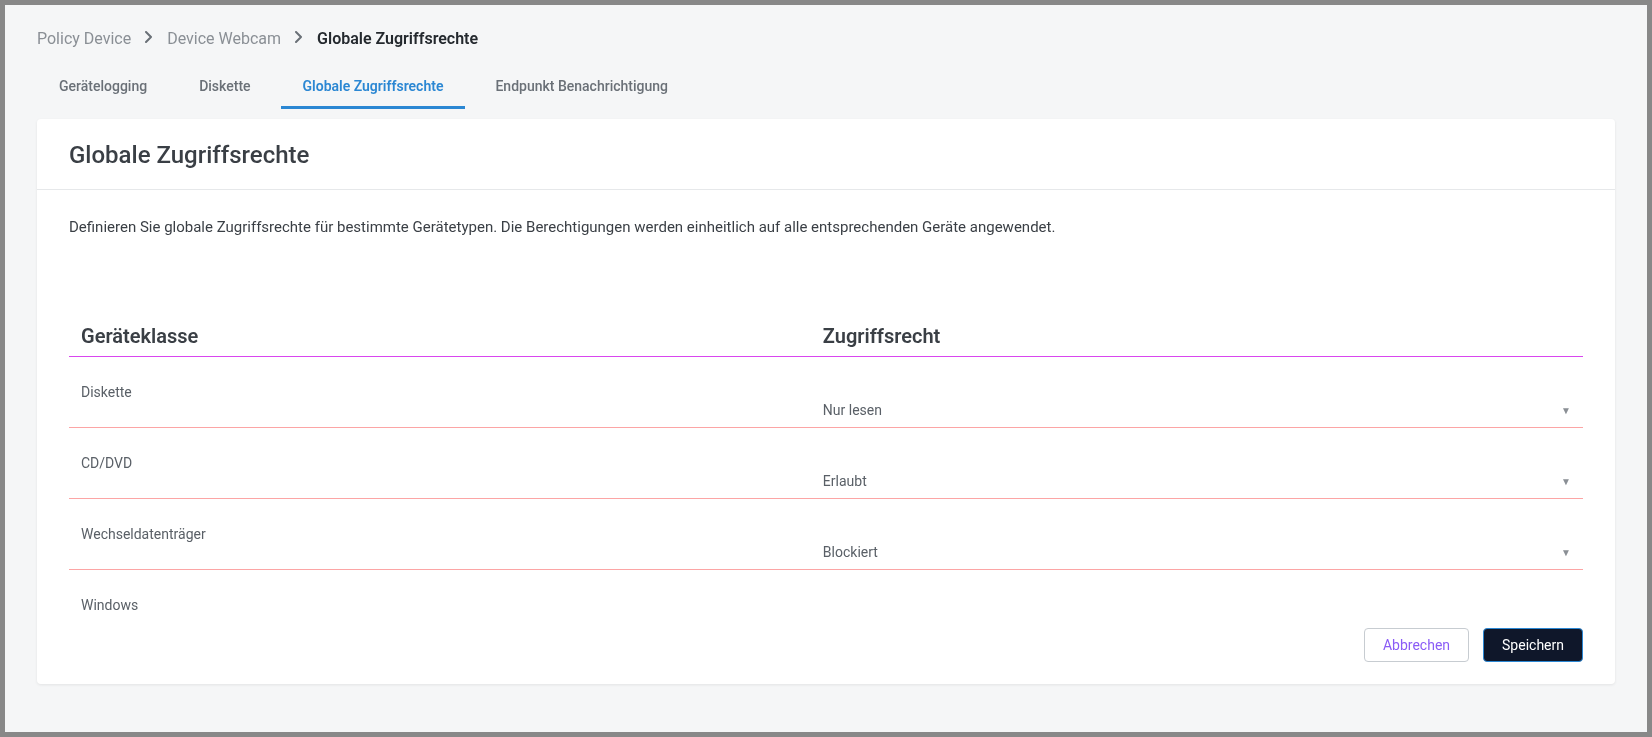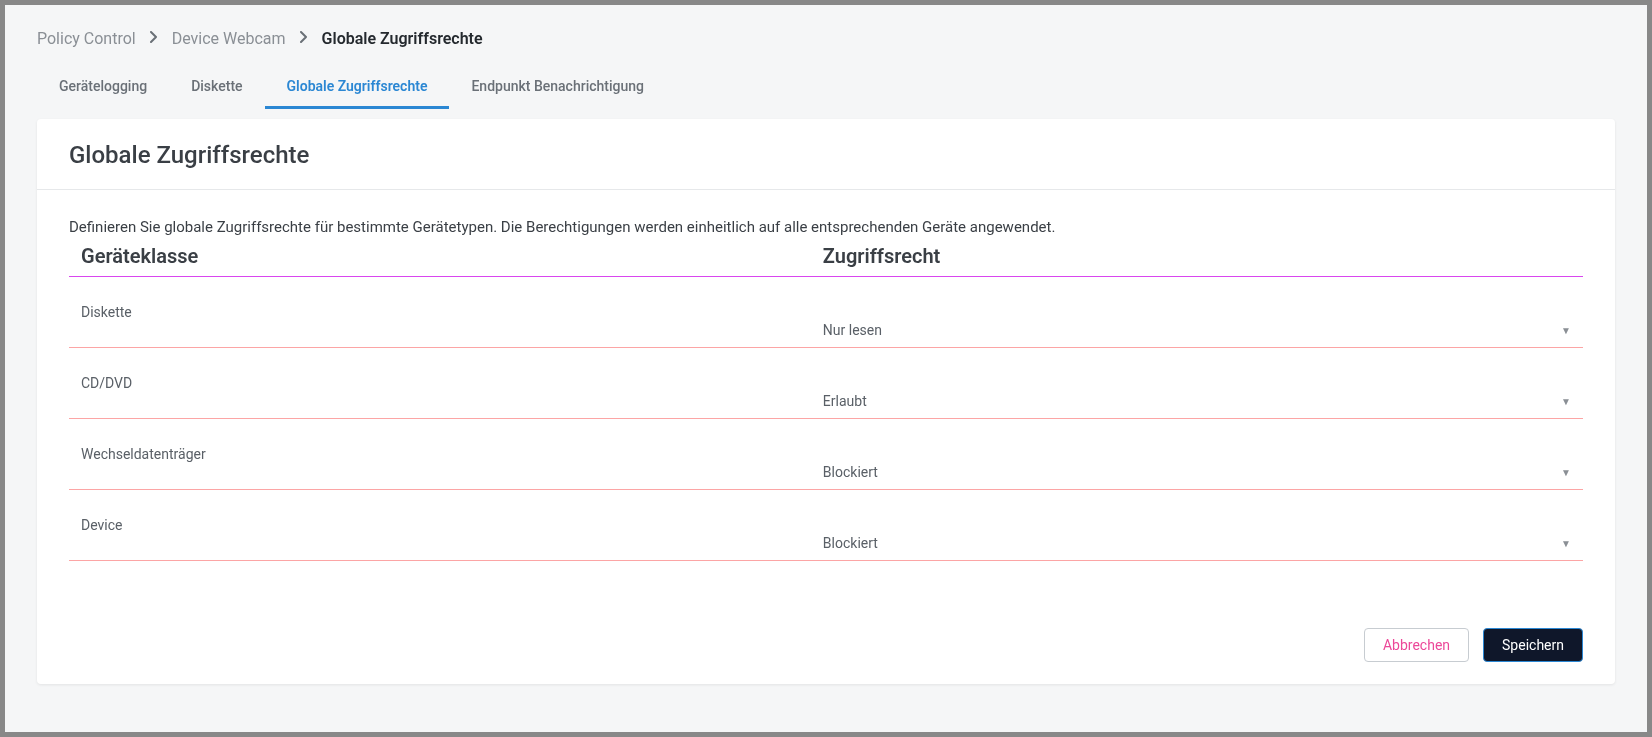--- a/index.html
+++ b/index.html
@@ -32,21 +32,21 @@
   .breadcrumb .current {
     color: #24292e;
     font-weight: 600;
   }
   .breadcrumb .chevron {
     color: #6a7077;
     font-size: 12px;
   }
   .tabs {
     display: flex;
-    gap: 0;
+    gap: 8px;
     padding: 10px 32px 0 32px;
     font-size: 14px;
   }
   .tab {
     padding: 10px 22px 12px 22px;
     color: #6a7077;
     cursor: pointer;
     border-bottom: 3px solid transparent;
     font-weight: 500;
   }
@@ -74,20 +74,21 @@
     color: #3a3f45;
   }
   .card-body {
     padding: 28px 32px 20px 32px;
     flex: 1 1 auto;
     overflow: auto;
   }
   .description {
     color: #3a3f45;
     font-size: 15px;
+    margin-bottom: 80px;
   }
   table {
     width: 100%;
     border-collapse: collapse;
     table-layout: fixed;
   }
   th {
     text-align: left;
     font-size: 20px;
     font-weight: 600;
@@ -124,35 +125,35 @@
   .btn {
     font-size: 14px;
     padding: 8px 18px;
     border-radius: 4px;
     cursor: pointer;
     font-family: inherit;
   }
   .btn-secondary {
     background: #ffffff;
     border: 1px solid #c7ccd1;
-    color: #ec4899;
+    color: #8b5cf6;
   }
   .btn-primary {
     background: #0f172a;
     border: 1px solid #2b87d3;
     color: #ffffff;
   }
 </style>
 </head>
 <body>
 
 <div class="app-frame">
 
   <nav class="breadcrumb">
-    <a>Policy Control</a>
+    <a>Policy Device</a>
     <span class="chevron">
       <svg width="8" height="12" viewBox="0 0 8 12">
           <path d="M1 1 L6 6 L1 11" stroke="#6a7077" stroke-width="2" fill="none" stroke-linecap="round" stroke-linejoin="round"></path>
         </svg>
     </span>
     <a>Device Webcam</a>
     <span class="chevron">
       <svg width="8" height="12" viewBox="0 0 8 12">
           <path d="M1 1 L6 6 L1 11" stroke="#6a7077" stroke-width="2" fill="none" stroke-linecap="round" stroke-linejoin="round"></path>
         </svg>
@@ -208,21 +209,21 @@
             <tr>
               <td>Wechseldatenträger</td>
               <td>
                 <div class="perm-cell">
                   <span>Blockiert</span>
                   <span class="caret">▼</span>
                 </div>
               </td>
             </tr>
             <tr>
-              <td>Device</td>
+              <td>Windows</td>
               <td>
                 <div class="perm-cell">
                   <span>Blockiert</span>
                   <span class="caret">▼</span>
                 </div>
               </td>
             </tr>
           </tbody>
       </table>
     </div>

